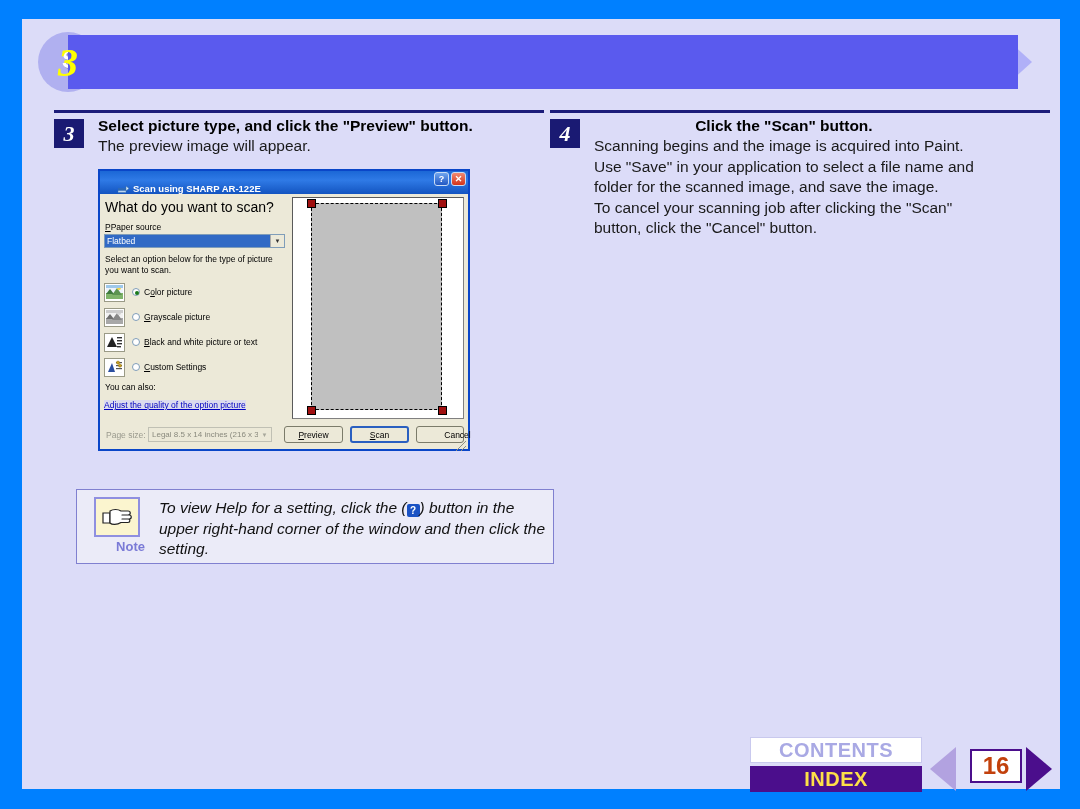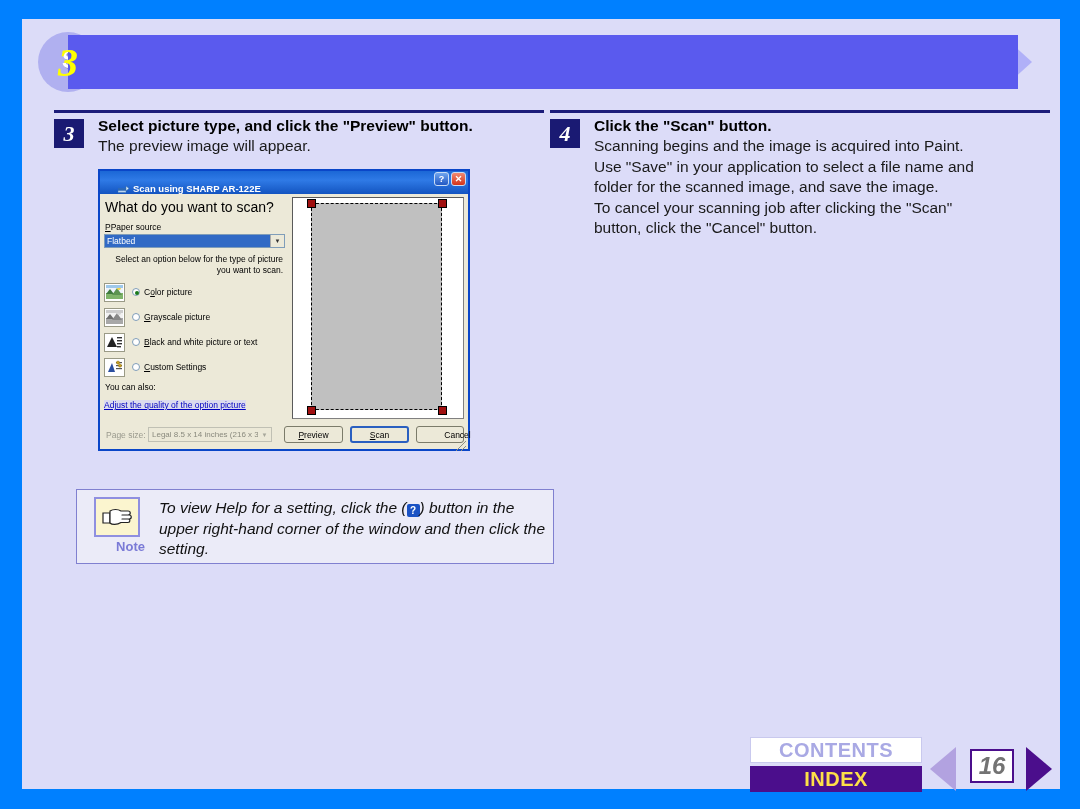--- a/index.html
+++ b/index.html
@@ -83,20 +83,21 @@
     font-family:"Liberation Serif", serif;
     display:flex; align-items:center; justify-content:center;
   }
   .step-body {
     position:absolute; left:44px; top:6px;
   }
   .step-title {
     font-size:15.5px; font-weight:bold; color:#000;
     line-height:20px;
     white-space:nowrap;
+    text-align:center;
   }
   .step-text {
     font-size:15.5px; color:#1a1a1a;
     line-height:20.5px;
     white-space:nowrap;
   }
 
   
   .dialog {
     position:absolute;
@@ -167,21 +168,21 @@
   }
   .combo .arrow {
     width:14px; height:12px;
     background:#ece9d8;
     border-left:1px solid #aaa;
     display:flex; align-items:center; justify-content:center;
     font-size:6px; color:#333;
   }
   .hint {
     font-size:8.5px; color:#000; line-height:10.5px;
-    margin:6px 0 6px 1px; width:178px;text-align:right;
+    margin:6px 0 6px 1px; width:178px;
   }
   .optrow {
     display:flex; align-items:center;
     height:22px; margin-bottom:3px;
   }
   .opticon {
     width:21px; height:19px;
     border:1px solid #9a9a86;
     background:#fff;
     display:flex; align-items:center; justify-content:center;
@@ -332,25 +333,25 @@
   }
   .arrow-left {
     position:absolute; left:200px; top:10px;
     width:0; height:0;
     border-top:22px solid transparent;
     border-bottom:22px solid transparent;
     border-right:26px solid #b2a2e0;
   }
   .pagebox {
     position:absolute; left:240px; top:12px;
-    width:44px; height:34px;
+    width:52px; height:34px;
     background:#ffffff;
     border:2px solid #4b0e8c;
     display:flex; align-items:center; justify-content:center;
-    font-size:24px; font-weight:bold; color:#737373;font-style:italic;
+    font-size:24px; font-weight:bold; color:#c2410c;
   }
   .arrow-right {
     position:absolute; left:296px; top:10px;
     width:0; height:0;
     border-top:22px solid transparent;
     border-bottom:22px solid transparent;
     border-left:26px solid #4b0e8c;
   }
 </style>
 </head>

